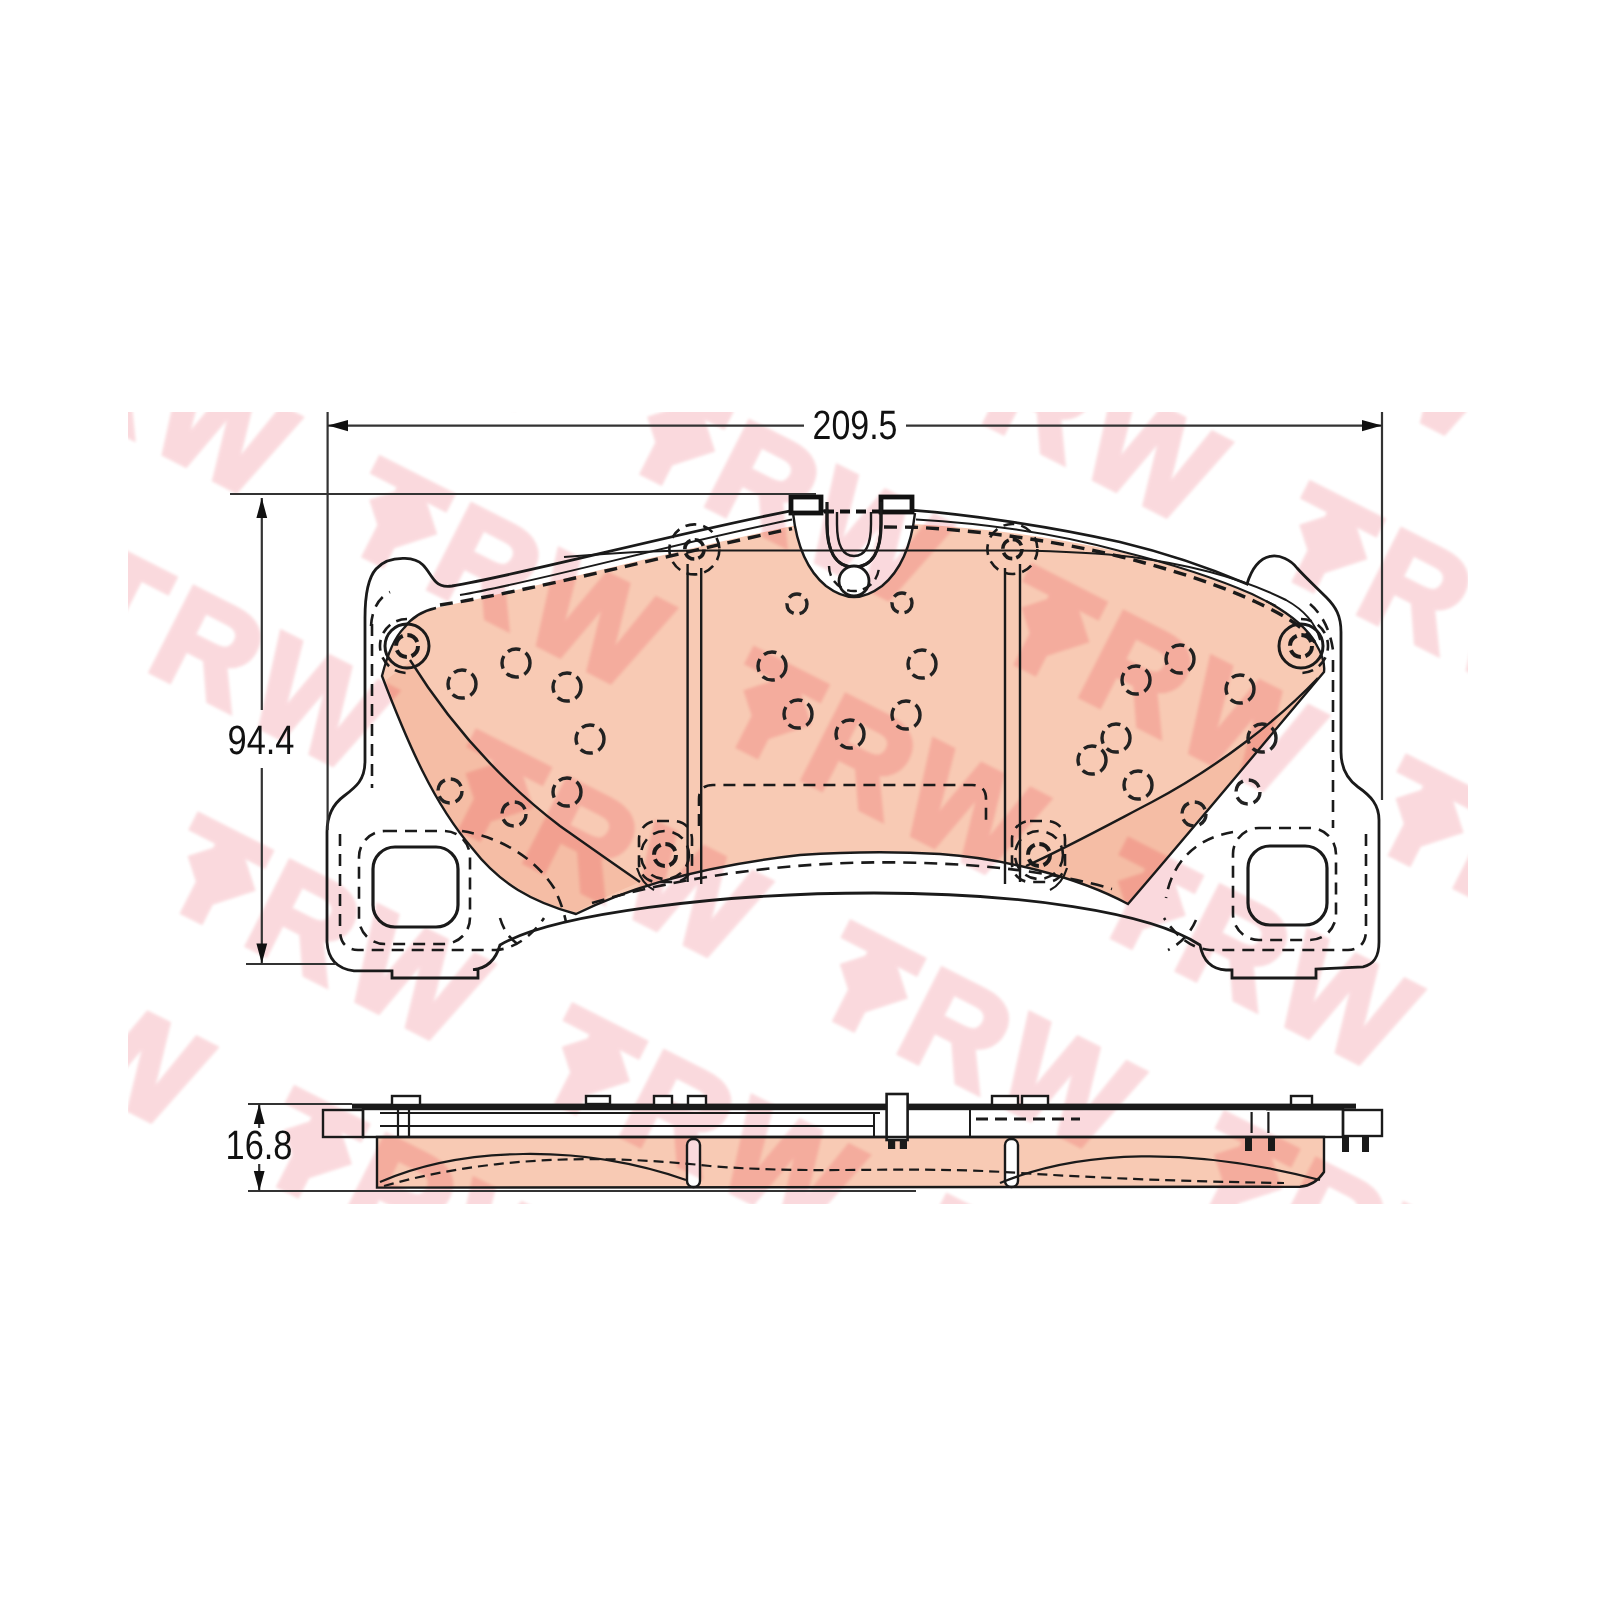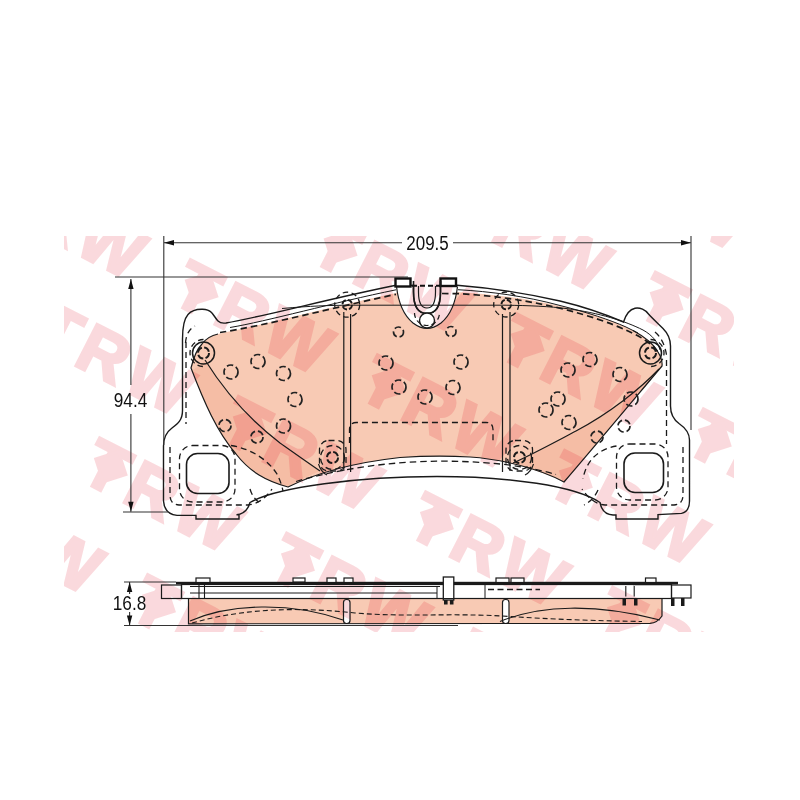--- a/index.html
+++ b/index.html
@@ -1,16 +1,16 @@
 <!DOCTYPE html>
 <html><head>
 <meta charset="utf-8">
 <style>
   html,body{margin:0;padding:0;background:#fff;}
-  #page{width:800px;height:680px;position:relative;font-family:"Liberation Sans",sans-serif;margin-top:30px;}
+  #page{width:800px;height:680px;position:relative;font-family:"Liberation Sans",sans-serif;}
   svg{display:block;}
 </style>
 </head>
 <body>
 
 <div id="page">
 <svg width="800" height="800" viewBox="0 0 800 800" xmlns="http://www.w3.org/2000/svg">
 <defs>
   <clipPath id="wmclip">
           <rect x="64" y="206" width="670" height="396"></rect>

